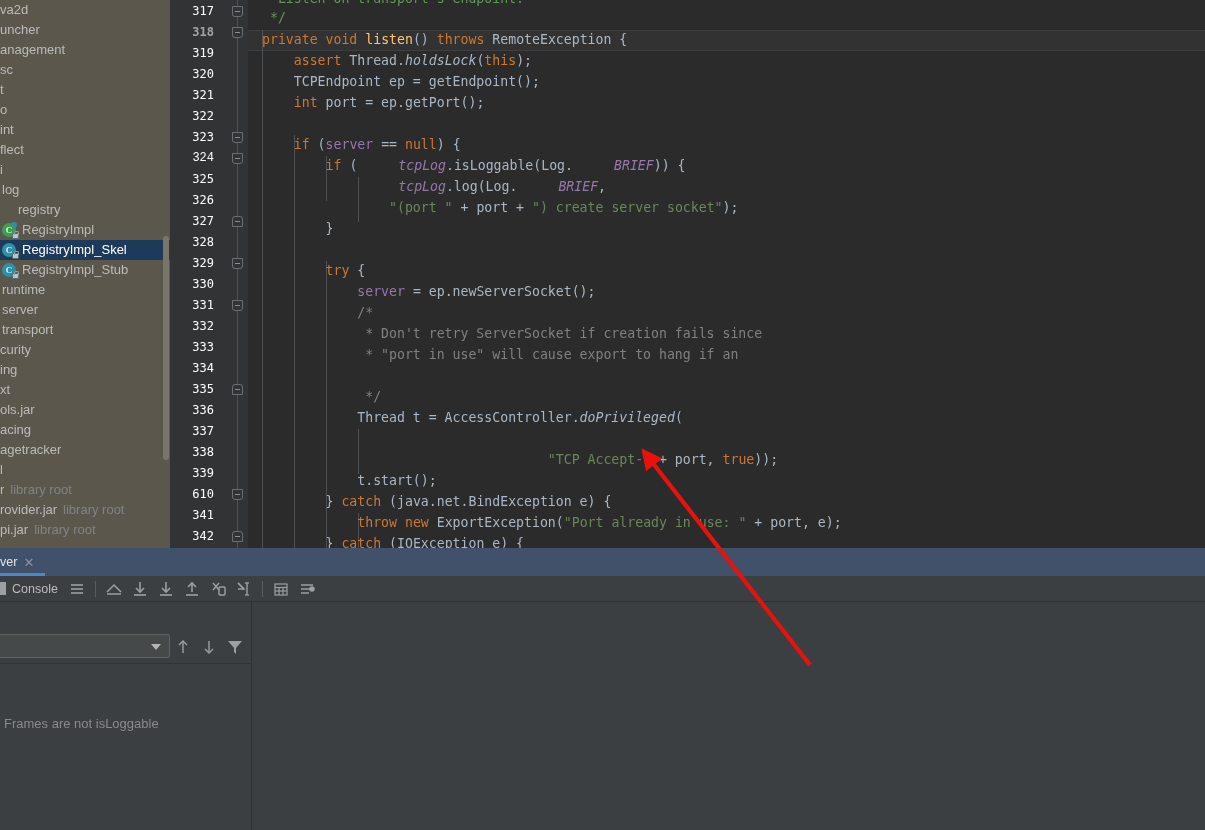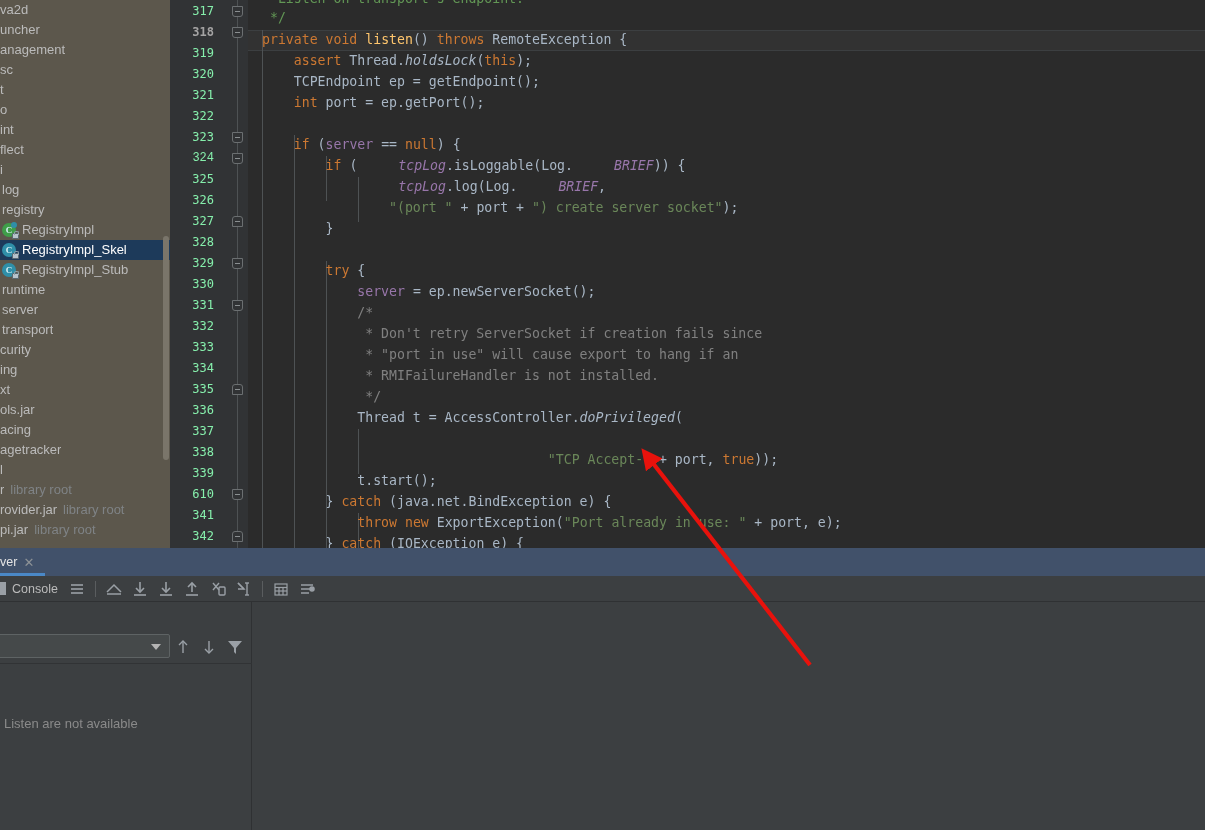--- a/index.html
+++ b/index.html
@@ -65,21 +65,21 @@
   
   #editor { position: absolute; left: 170px; top: 0; width: 1035px; height: 548px;
             background: #2b2b2b; }
   #gutter {
     position: absolute; left: 0; top: 0; width: 78px; height: 548px;
     background: #313335;
   }
   .ln {
     position: absolute; left: 0; width: 44px; text-align: right;
     font-family: "DejaVu Sans Mono", monospace; font-size: 12px;
-    color: #86efac; height: 21px; line-height: 21px;
+    color: #ffffff; height: 21px; line-height: 21px;
   }
   .ln.cur { color: #a4a3a3; font-weight: bold; }
   #fold-rail {
     position: absolute; left: 67px; top: 0; width: 1px; height: 548px;
     background: #4e5254;
   }
   .fold {
     position: absolute; left: 62px; width: 11px; height: 11px;
     border: 1px solid #6b6f71; background: #313335;
   }
@@ -202,21 +202,21 @@
         </div>
         <div class="tree-row">
           <span class="tree-label">flect</span>
         </div>
         <div class="tree-row">
           <span class="tree-label">i</span>
         </div>
         <div class="tree-row" style="padding-left: 2px;">
           <span class="tree-label">log</span>
         </div>
-        <div class="tree-row" style="padding-left: 2px;">
+        <div class="tree-row" style="padding-left: 18px;">
           <span class="tree-label">registry</span>
         </div>
         <div class="tree-row" style="padding-left: 2px;">
           <span class="cls-icon green">
             <span class="circ">C</span>
             <span class="lock"></span>
           </span>
           <span class="tree-label">RegistryImpl</span>
         </div>
         <div class="tree-row selected" style="padding-left: 2px;">
@@ -366,21 +366,20 @@
       <div class="cl" style="top:260px;"><span class="pln">        </span><span class="kw">try</span> <span class="pln">{</span></div>
 
       <div class="cl" style="top:281px;"><span class="pln">            </span><span class="fld">server</span> <span class="pln">= ep.newServerSocket();</span></div>
 
       <div class="cl" style="top:302px;"><span class="cmt2">            /*</span></div>
 
       <div class="cl" style="top:323px;"><span class="cmt2">             * Don't retry ServerSocket if creation fails since</span></div>
 
       <div class="cl" style="top:344px;"><span class="cmt2">             * "port in use" will cause export to hang if an</span></div>
 
-      <div class="cl" style="top:365px;"><span class="cmt2">             * RMIFailureHandler is not installed.</span></div>
 
       <div class="cl" style="top:386px;"><span class="cmt2">             */</span></div>
 
       <div class="cl" style="top:407px;"><span class="pln">            Thread t = AccessController.</span><span class="mthi">doPrivileged</span><span class="pln">(</span></div>
 
 
       <div class="cl" style="top:449px;"><span class="pln">                                    </span><span class="str">"TCP Accept-"</span><span class="pln"> + port, </span><span class="kw">true</span><span class="pln">));</span></div>
 
       <div class="cl" style="top:470px;"><span class="pln">            t.start();</span></div>
 
@@ -521,21 +520,21 @@
         <div class="tbicon">
           <svg width="22" height="22" viewBox="0 0 22 22">
             <path d="M4 5 L18 5 L12 12 L12 18 L10 16 L10 12 Z" fill="#9aa0a6"></path>
             </svg>
         </div>
       </div>
 
     <div id="thread-combo" style="position: absolute; left: -96px; top: 32px; width: 266px; height: 24px; background: rgb(69, 73, 74); border: 1px solid rgb(94, 99, 100); border-radius: 2px;">
           <span style="position:absolute;right:8px;top:9px;border-left:5px solid transparent;border-right:5px solid transparent;border-top:6px solid #b4b4b4;"></span>
         </div>
-        <div style="position: absolute; left: 4px; top: 114px; color: rgb(138, 138, 138); font-size: 13px;">Listen are not available</div>
+        <div style="position: absolute; left: 4px; top: 114px; color: rgb(138, 138, 138); font-size: 13px;">Frames are not isLoggable</div>
       </div>
 
   </div>
 
   <svg id="annot">
     <defs>
       <marker id="ah" markerWidth="5" markerHeight="5" refX="3.6" refY="2.5" orient="auto">
         <path d="M0,0 L5,2.5 L0,5 z" fill="#e8120c"></path>
       </marker>
     </defs>

